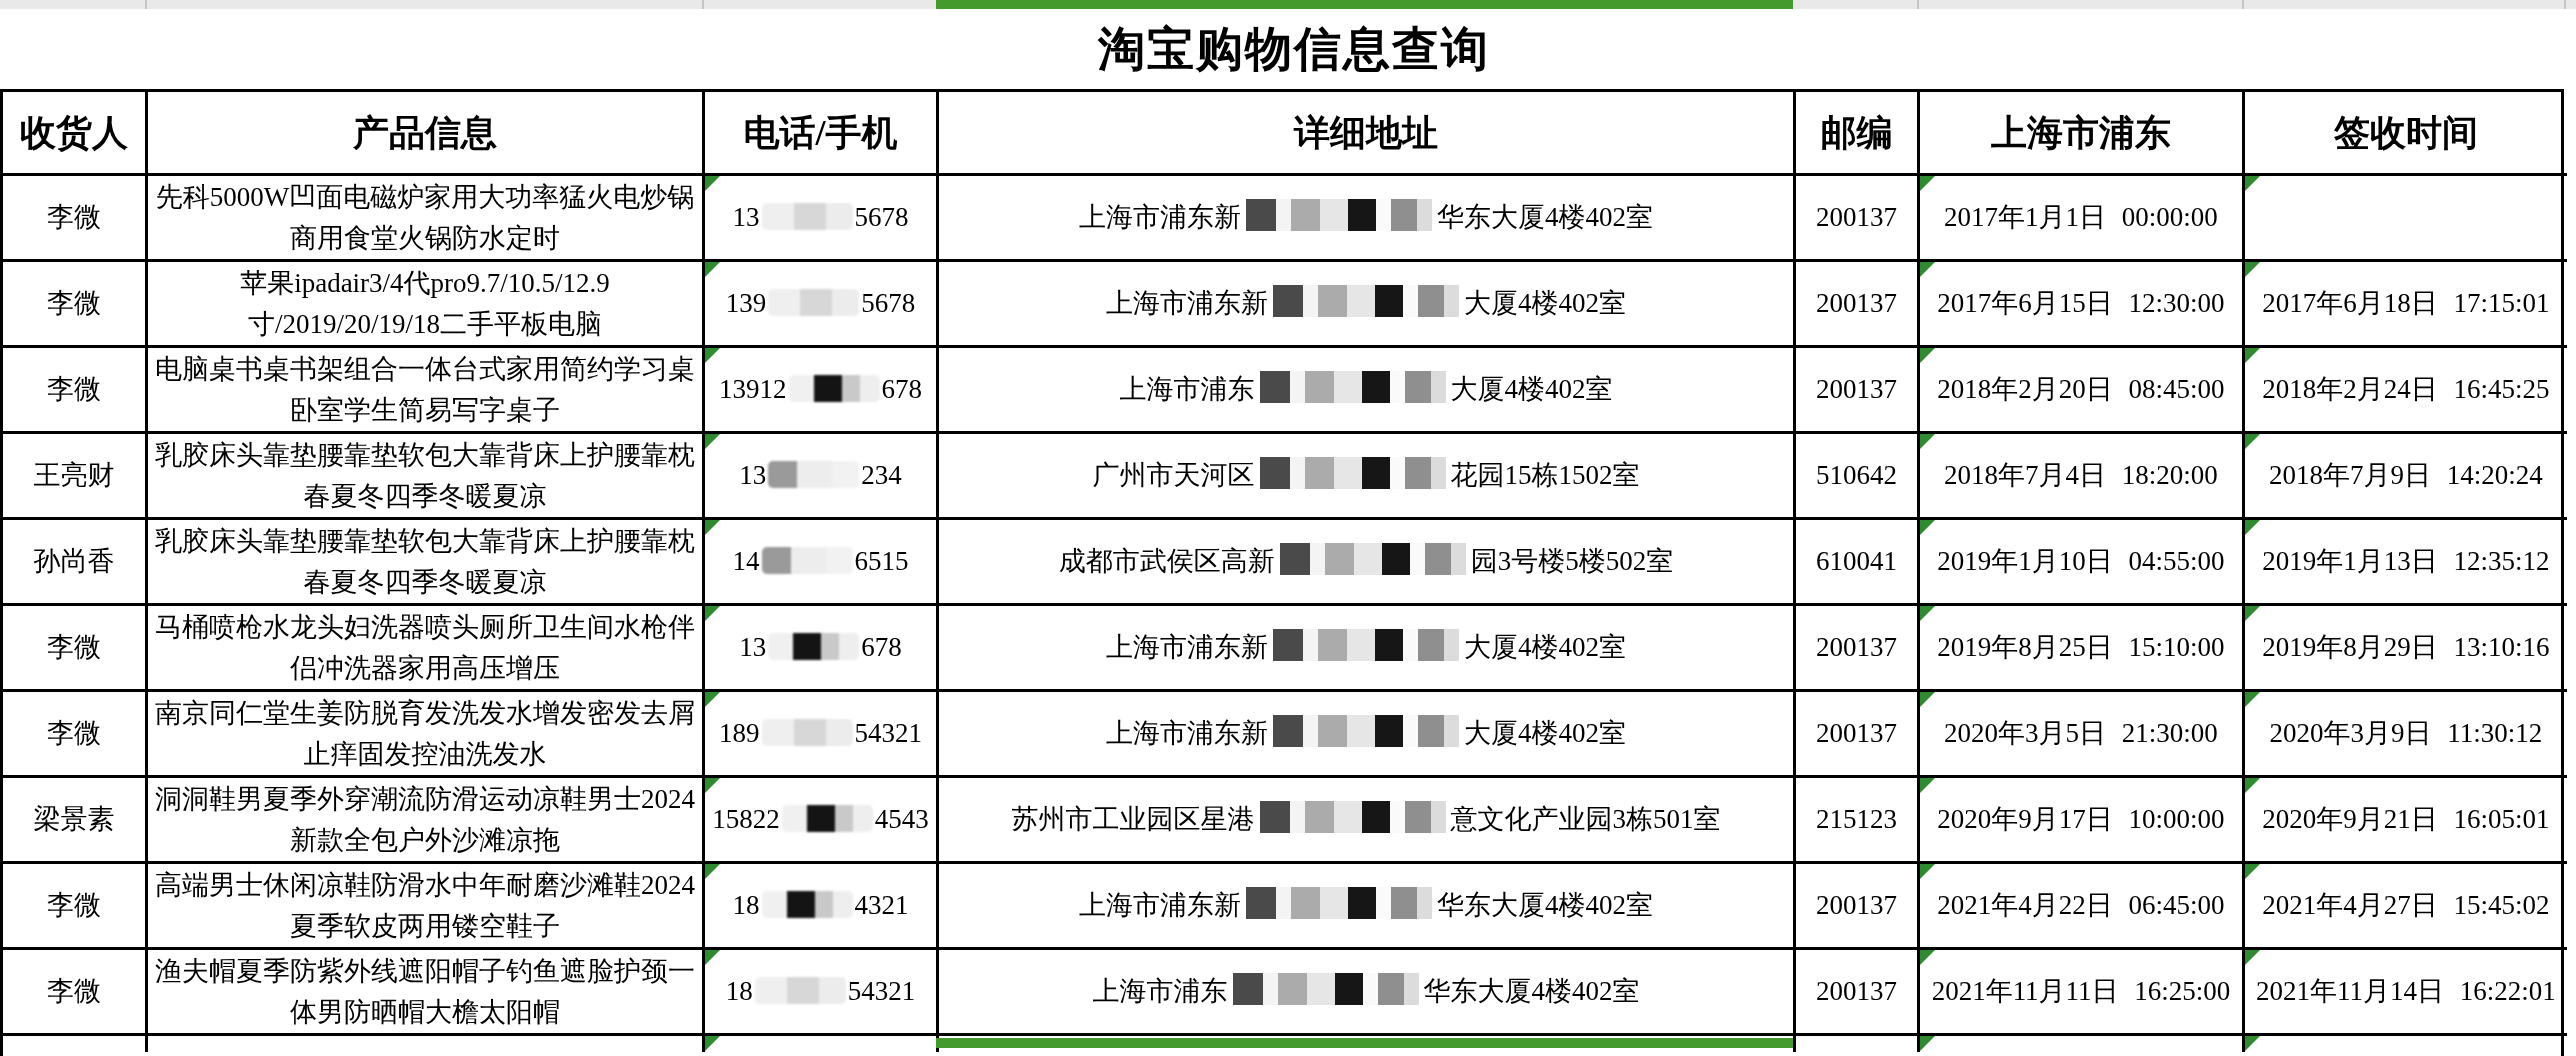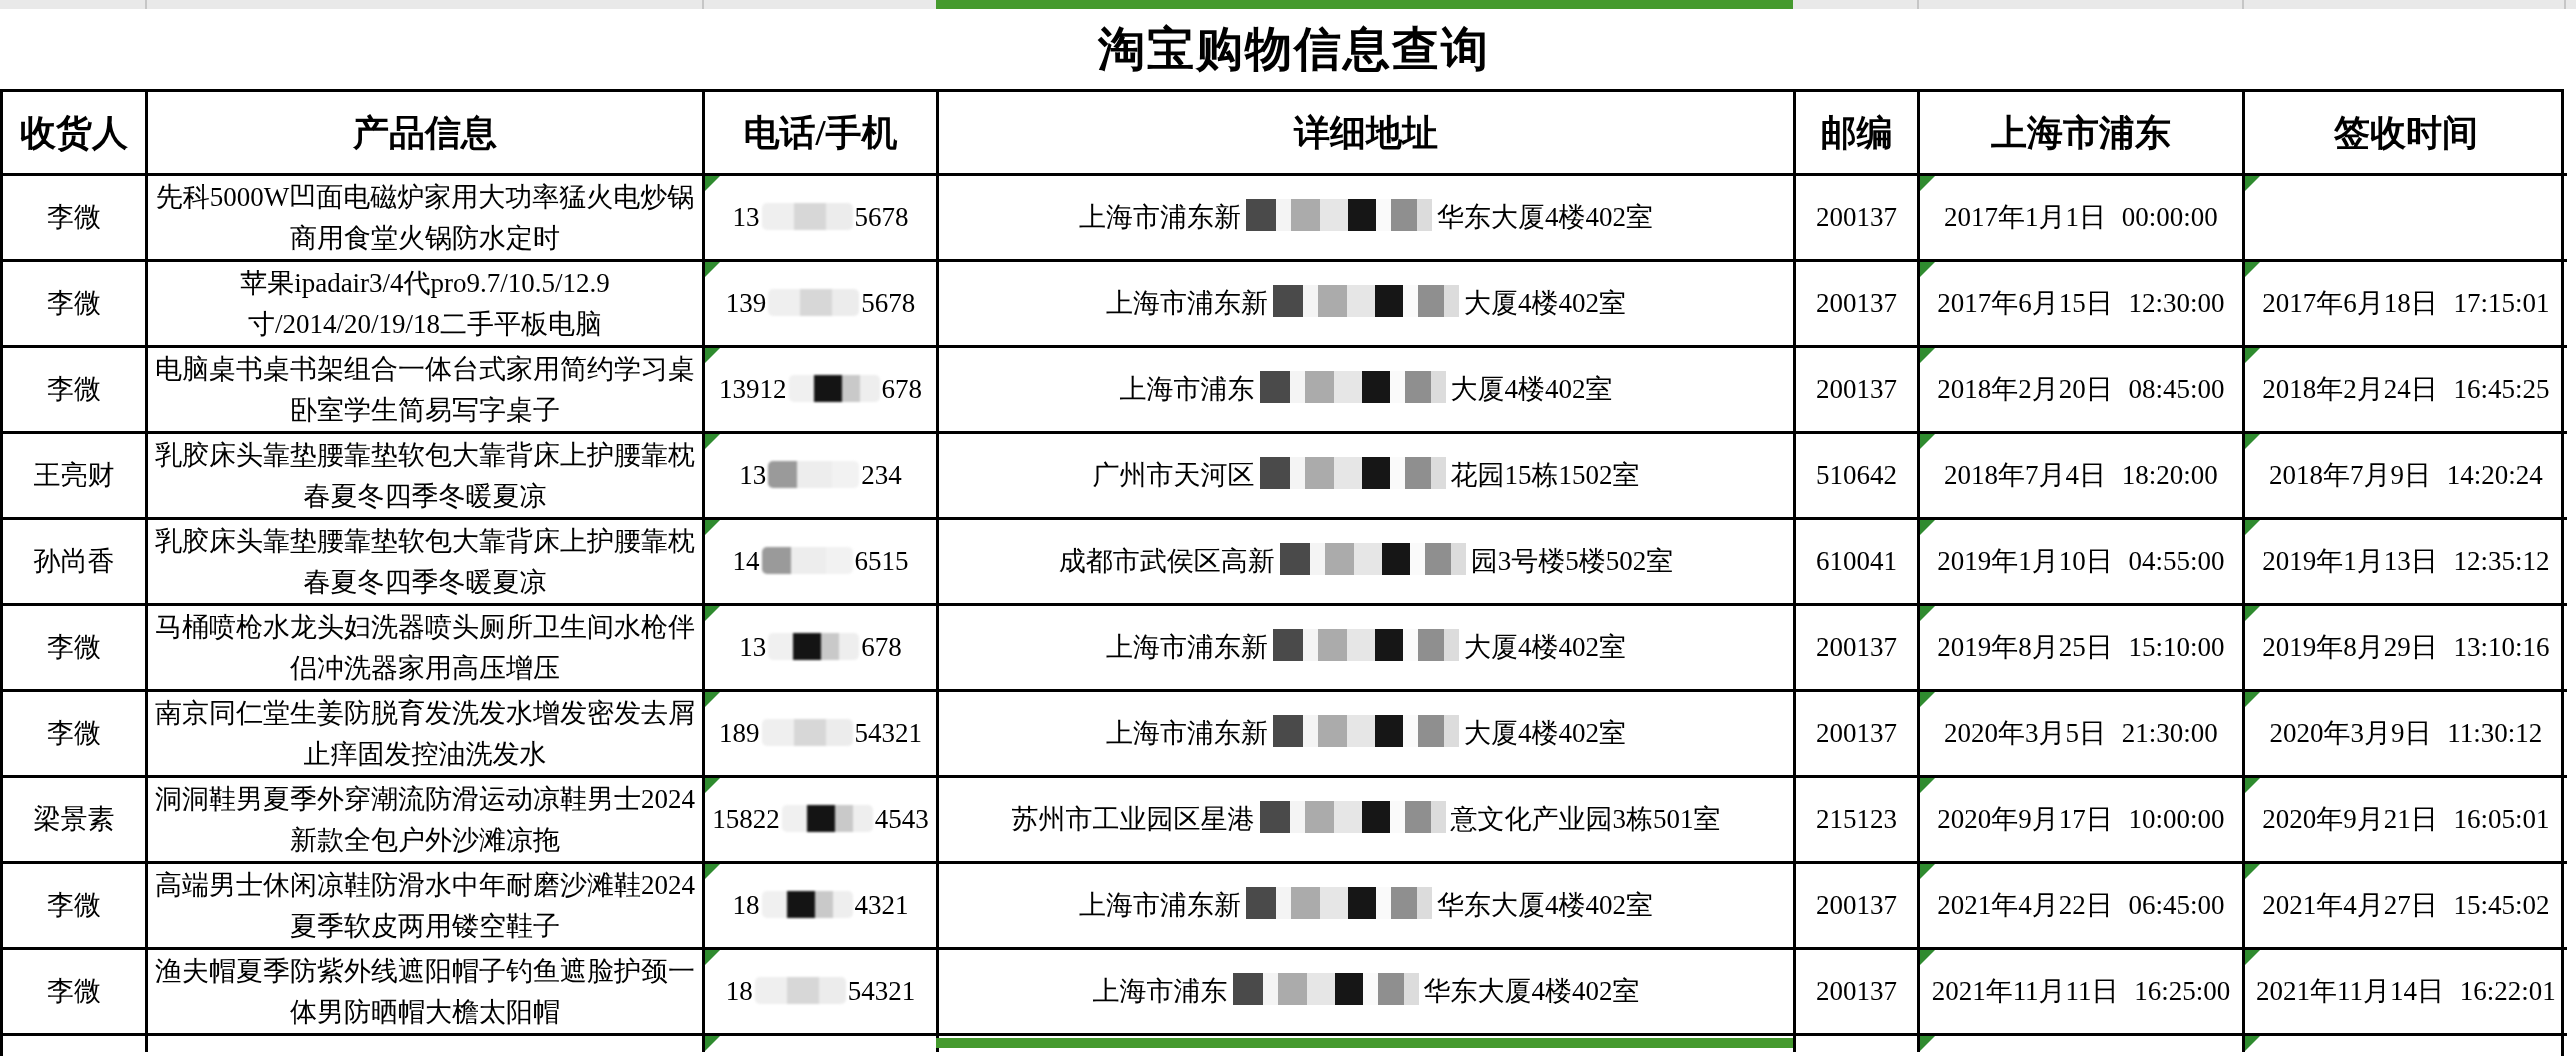--- a/index.html
+++ b/index.html
@@ -109,21 +109,21 @@
       <span>2017年1月1日 00:00:00</span>
     </div>
     <div class="cell c-time lastcol">
       <span class="tri"></span>
     </div>
 
     <div class="cell">
         <span>李微</span>
       </div>
     <div class="cell">
-        <span>苹果ipadair3/4代pro9.7/10.5/12.9寸/2014/20/19/18二手平板电脑</span>
+        <span>苹果ipadair3/4代pro9.7/10.5/12.9寸/2019/20/19/18二手平板电脑</span>
       </div>
     <div class="cell">
       <span class="tri"></span>
       <span><span>139</span><span class="smudge light"></span><span>5678</span></span>
     </div>
     <div class="cell">
       <span><span>上海市浦东新</span><span class="pix"></span><span>大厦4楼402室</span></span>
     </div>
     <div class="cell">
         <span>200137</span>

